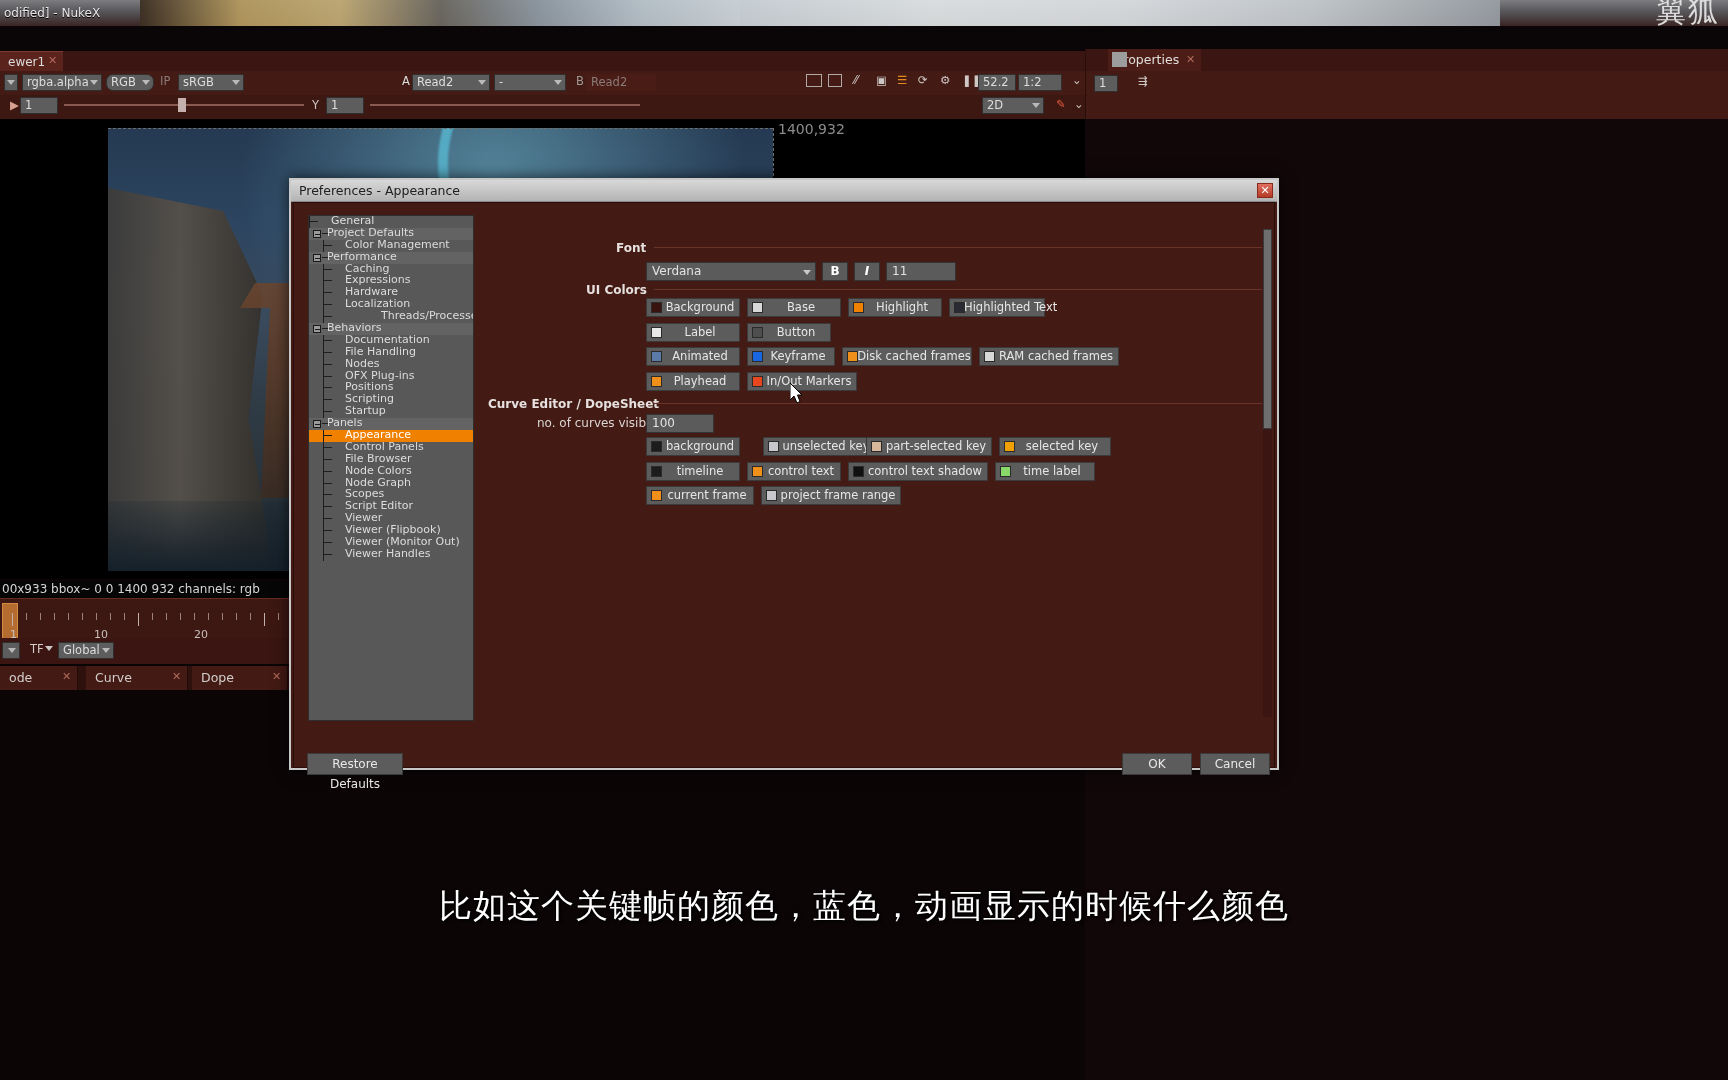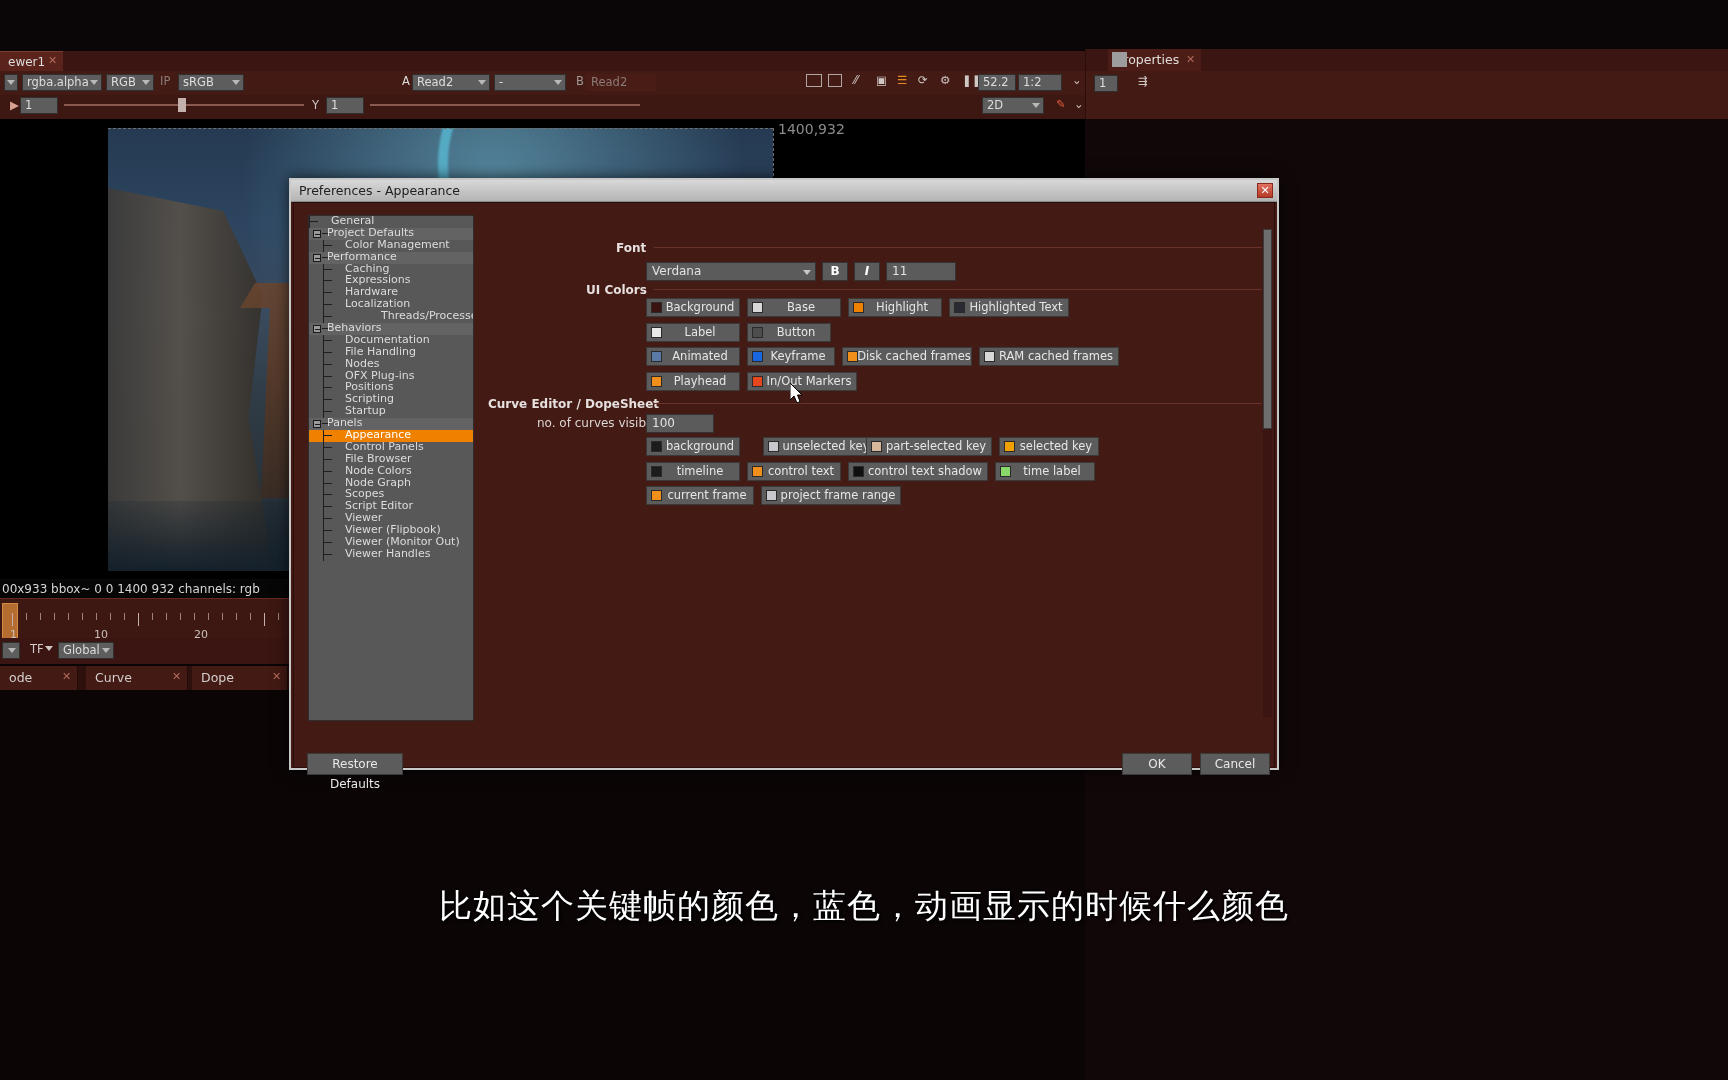--- a/index.html
+++ b/index.html
@@ -302,20 +302,26 @@
     font-family: "DejaVu Sans", sans-serif;
     text-shadow: 2px 2px 3px rgba(0,0,0,.95), -1px -1px 2px rgba(0,0,0,.8);
     z-index: 90; letter-spacing: 1px;
   }
 </style>
 </head>
 <body>
 
 <div id="root">
 
+  <div class="nuke-titlebar">
+    <div class="titlebar-photo"></div>
+    <div class="titlebar-photo2"></div>
+    <span class="nuke-title-text">odified] - NukeX</span>
+    <span class="watermark">翼狐</span>
+  </div>
 
 
   <div class="nuke-tabstrip">
     <div class="viewer-tab">
       <span>ewer1</span>
       <span class="tab-x">✕</span>
     </div>
   </div>
 
   <div class="props-tabstrip">
@@ -324,21 +330,21 @@
       <span>Properties</span>
       <span class="tab-x" style="top:5px;">✕</span>
     </div>
   </div>
 
   <div class="viewer-toolbar">
     <span class="ctl" style="left:4px;top:3px;width:14px;">
         <span class="combo-arrow" style="top:5px;right:2px;"></span>
       </span>
     <span class="ctl" style="left:22px;top:3px;width:80px;"><span>rgba.alpha</span><span class="combo-arrow" style="top:5px;"></span></span>
-    <span class="ctl" style="left:106px;top:3px;width:48px;"><span>RGB</span><span class="combo-arrow" style="top:5px;"></span></span>
+    <span class="ctl" style="left:106px;top:3px;width:48px;border-radius:7px;"><span>RGB</span><span class="combo-arrow" style="top:5px;"></span></span>
     <span class="ctl flat" style="left:156px;top:3px;width:18px;color:#8a7a76;">IP</span>
     <span class="ctl" style="left:178px;top:3px;width:66px;"><span>sRGB</span><span class="combo-arrow" style="top:5px;"></span></span>
 
     <span class="ctl flat" style="left:398px;top:3px;width:12px;">A</span>
     <span class="ctl" style="left:412px;top:3px;width:78px;"><span>Read2</span><span class="combo-arrow" style="top:5px;"></span></span>
     <span class="ctl" style="left:494px;top:3px;width:72px;"><span>-</span><span class="combo-arrow" style="top:5px;"></span></span>
     <span class="ctl flat" style="left:572px;top:3px;width:12px;color:#a09a98;">B</span>
     <span class="ctl" style="left:586px;top:3px;width:70px;background:#4a1c16;border-color:#4a1c16;color:#8b7b77;"><span>Read2</span></span>
 
     <span class="ctl flat" style="left:806px;top:3px;width:16px;height:13px;border:1px solid #b0a8a4;"></span>
@@ -626,21 +632,21 @@
             <span class="swatch-text">Background</span>
           </span>
           <span class="swatch-btn" style="left: 453px; top: 95px; width: 94px;">
             <span class="swatch-chip" style="background: rgb(216, 216, 216);"></span>
             <span class="swatch-text">Base</span>
           </span>
           <span class="swatch-btn" style="left: 554px; top: 95px; width: 94px;">
             <span class="swatch-chip" style="background: rgb(240, 128, 0);"></span>
             <span class="swatch-text">Highlight</span>
           </span>
-          <span class="swatch-btn" style="left: 655px; top: 95px; width: 120px;">
+          <span class="swatch-btn" style="left: 655px; top: 95px; width: 96px;">
             <span class="swatch-chip" style="background: rgb(42, 42, 51);"></span>
             <span class="swatch-text">Highlighted Text</span>
           </span>
           <span class="swatch-btn" style="left: 352px; top: 119.5px; width: 94px;">
             <span class="swatch-chip" style="background: rgb(232, 232, 232);"></span>
             <span class="swatch-text">Label</span>
           </span>
           <span class="swatch-btn" style="left: 453px; top: 119.5px; width: 84px;">
             <span class="swatch-chip" style="background: rgb(78, 78, 78);"></span>
             <span class="swatch-text">Button</span>
@@ -683,21 +689,21 @@
             <span class="swatch-text">background</span>
           </span>
           <span class="swatch-btn" style="left: 469px; top: 234px; width: 112px;">
             <span class="swatch-chip" style="background: rgb(200, 200, 204);"></span>
             <span class="swatch-text">unselected key</span>
           </span>
           <span class="swatch-btn" style="left: 572px; top: 234px; width: 126px;">
             <span class="swatch-chip" style="background: rgb(216, 184, 154);"></span>
             <span class="swatch-text">part-selected key</span>
           </span>
-          <span class="swatch-btn" style="left: 705px; top: 234px; width: 100px;">
+          <span class="swatch-btn" style="left: 705px; top: 234px; width: 112px;">
             <span class="swatch-chip" style="background: rgb(240, 160, 0);"></span>
             <span class="swatch-text">selected key</span>
           </span>
           <span class="swatch-btn" style="left: 352px; top: 258.5px; width: 94px;">
             <span class="swatch-chip" style="background: rgb(28, 28, 28);"></span>
             <span class="swatch-text">timeline</span>
           </span>
           <span class="swatch-btn" style="left: 453px; top: 258.5px; width: 94px;">
             <span class="swatch-chip" style="background: rgb(240, 144, 26);"></span>
             <span class="swatch-text">control text</span>

